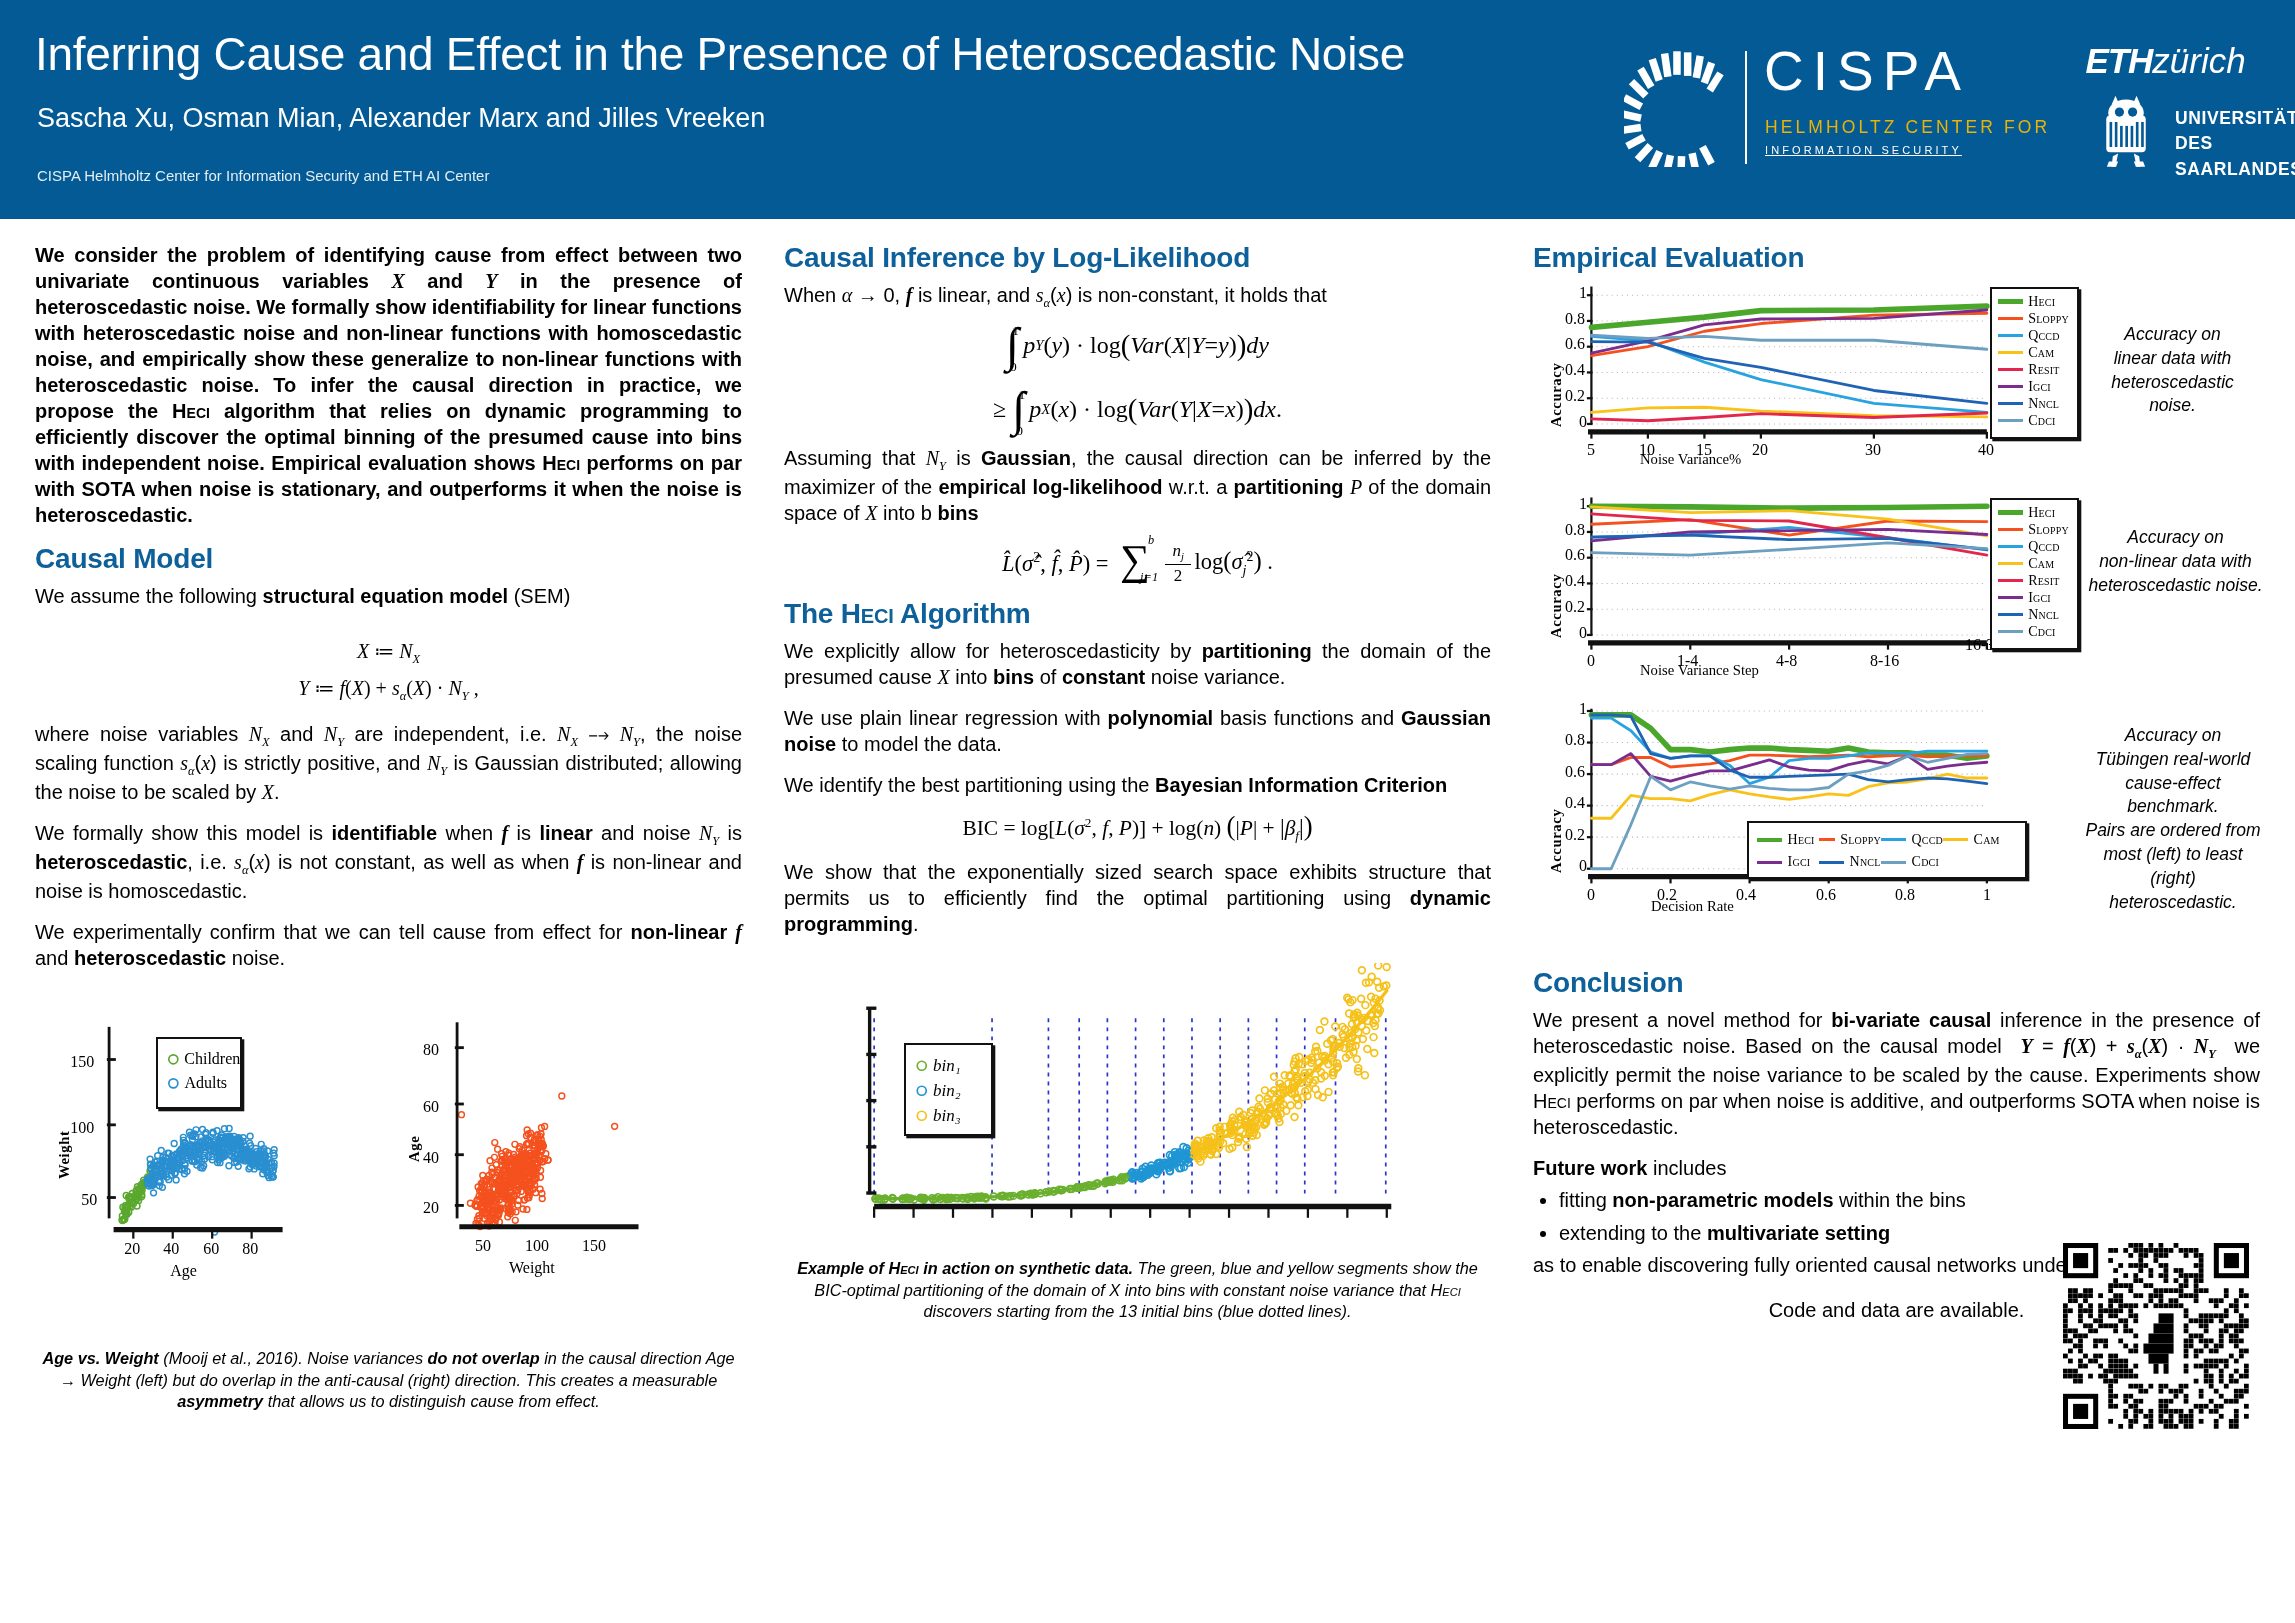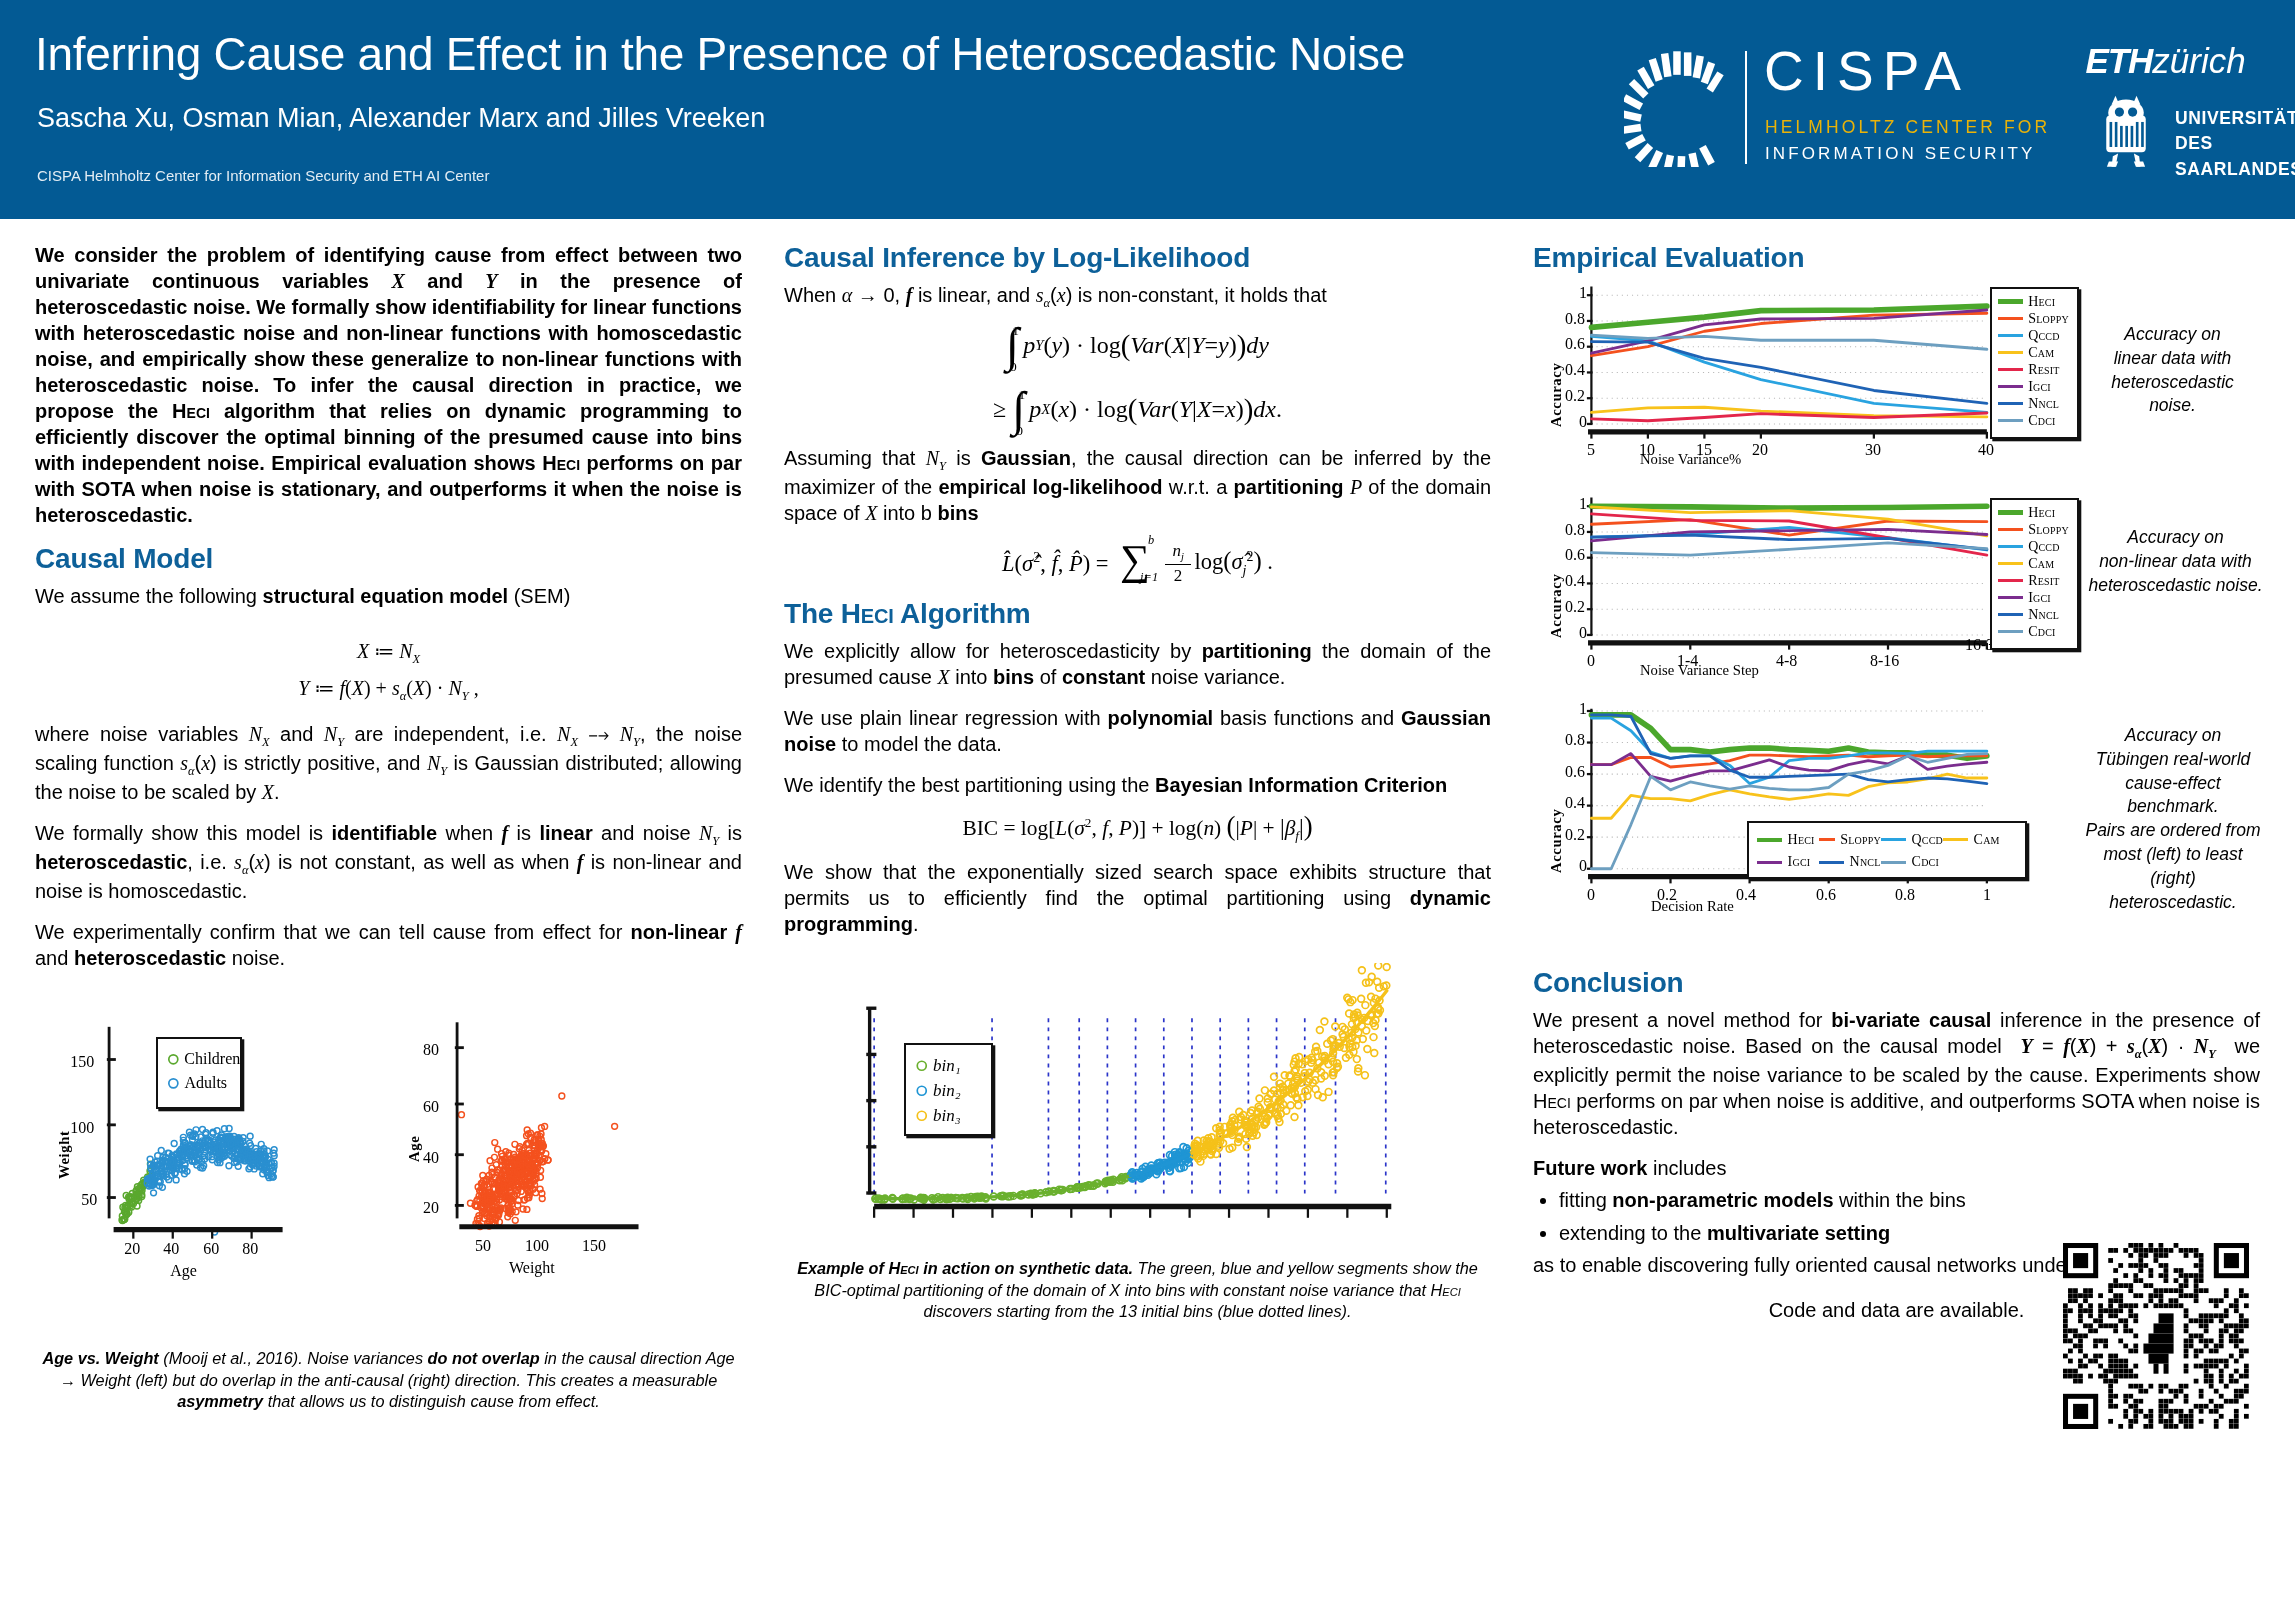--- a/index.html
+++ b/index.html
@@ -27,21 +27,21 @@
     position:absolute;left:37px;top:167px;
     font-size:15px;font-weight:400;color:#e3edf4;white-space:nowrap;
   }
   
   #logo-cispa{position:absolute;left:1624px;top:39px;width:451px;height:141px;}
   #logo-eth{position:absolute;left:2080px;top:41px;width:203px;height:135px;}
   .cispa-c{position:absolute;left:0;top:10px;width:107px;height:118px;}
   .cispa-rule{position:absolute;left:121px;top:12.4px;width:2.3px;height:113px;background:#fff;}
   .cispa-word{position:absolute;left:140px;top:4.5px;font-size:55px;letter-spacing:9px;color:#fff;font-weight:400;line-height:1;}
   .cispa-sub1{position:absolute;left:141px;top:78px;font-size:17.5px;letter-spacing:3.1px;color:#eab308;}
-  .cispa-sub2{position:absolute;left:141px;top:105px;font-size:17px;letter-spacing:3.1px;color:#fff;}
+  .cispa-sub2{position:absolute;left:141px;top:105px;font-size:11px;letter-spacing:3.1px;color:#fff;text-decoration:underline;}
   .eth-word{position:absolute;left:5.6px;top:0px;font-size:35px;color:#fff;white-space:nowrap;}
   .eth-word b{font-style:italic;font-weight:bold;letter-spacing:-1.1px;}
   .eth-word i{font-style:italic;font-weight:400;}
   .owl{position:absolute;left:12.4px;top:52px;width:68px;height:79px;}
   .uds-l1{position:absolute;left:95px;top:67px;font-size:17.5px;font-weight:bold;color:#fff;letter-spacing:0.6px;}
   .uds-l2{position:absolute;left:95px;top:92px;font-size:17.5px;font-weight:bold;color:#fff;letter-spacing:0.6px;}
   .uds-l3{position:absolute;left:95px;top:118px;font-size:17.5px;font-weight:bold;color:#fff;letter-spacing:0.6px;}
 
   
   .col{position:absolute;top:242px;}

